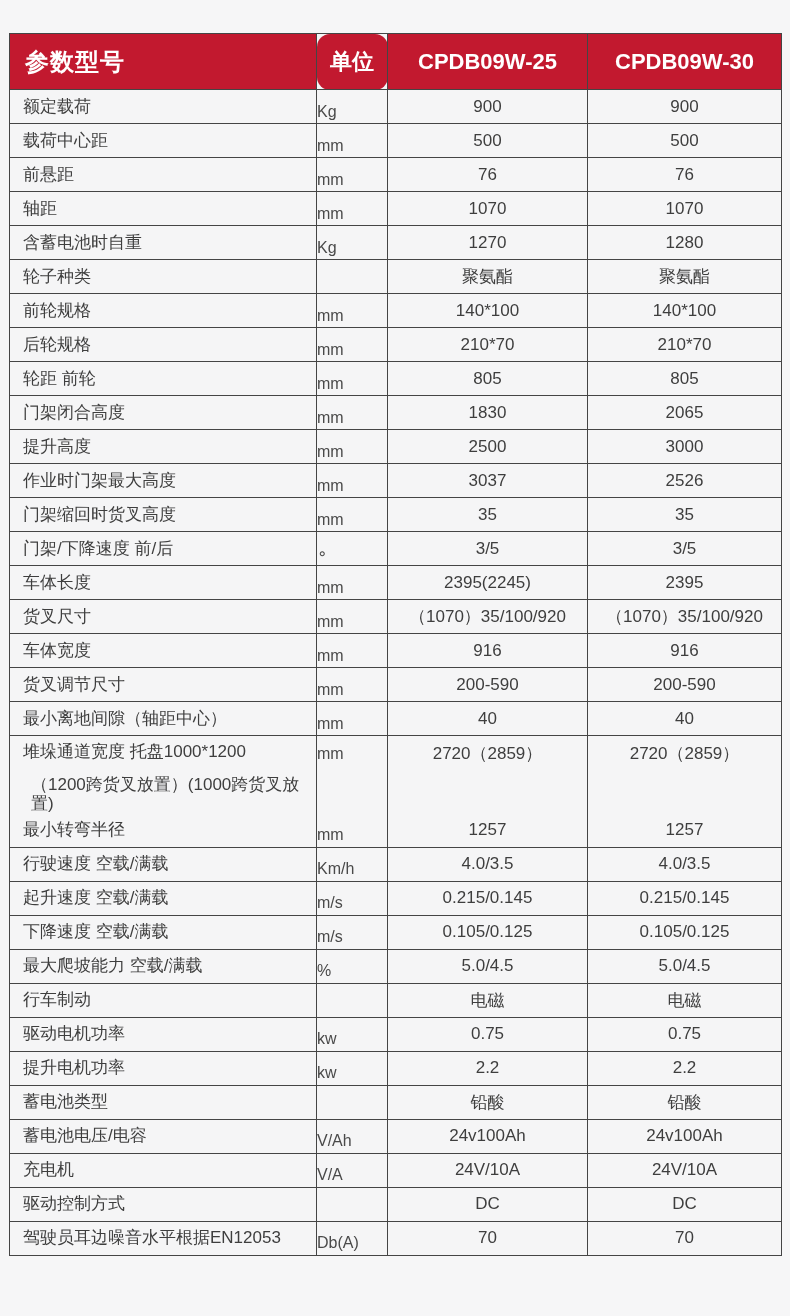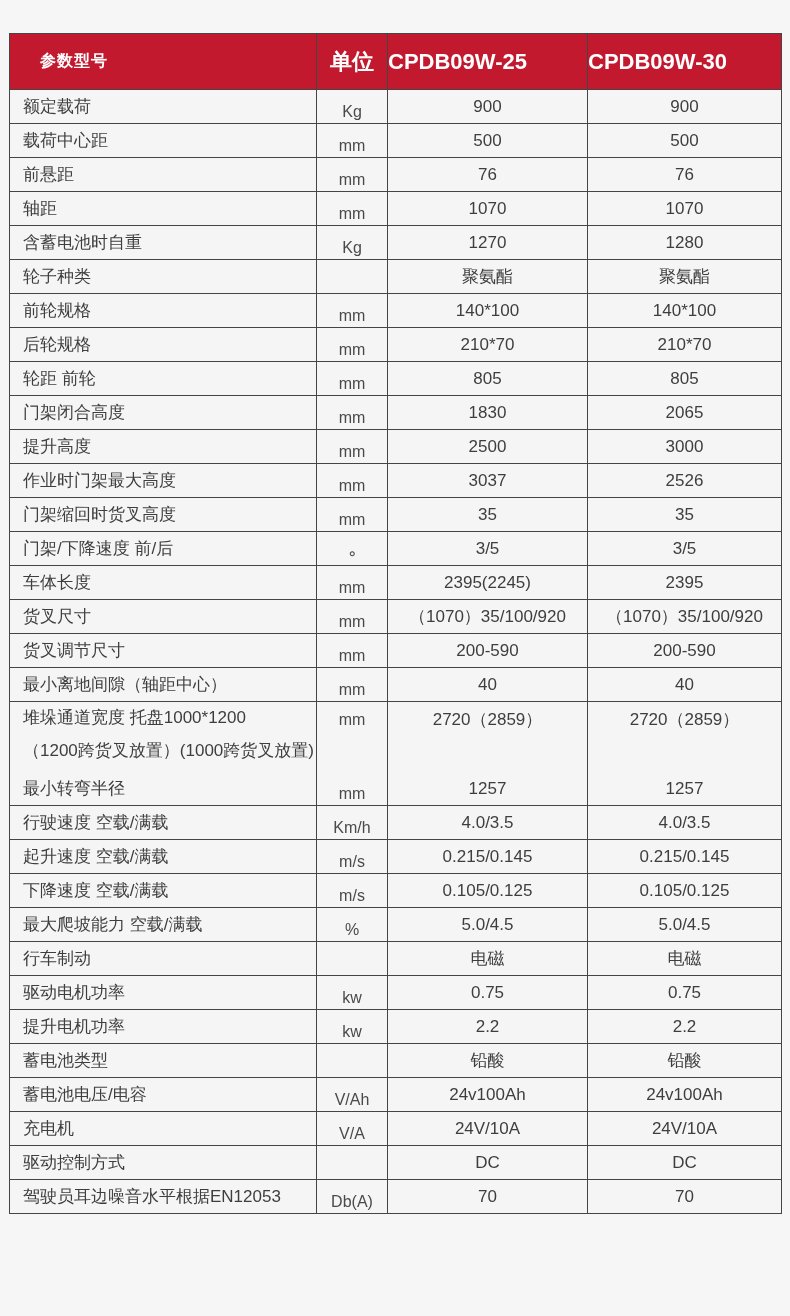--- a/index.html
+++ b/index.html
@@ -29,56 +29,56 @@
   }
   thead th {
     background: #c2192f;
     color: #ffffff;
     height: 55px;
     font-weight: bold;
     padding: 0;
   }
   th.h-param {
     text-align: left;
-    padding-left: 30px;
-    font-size: 16px;
+    padding-left: 15px;
+    font-size: 24px;
     letter-spacing: 1px;
   }
-  th.h-unit { font-size: 22px; text-align: center; }
-  th.h-model { font-size: 22px; text-align: left; }
+  th.h-unit { font-size: 22px; text-align: center; border-radius: 13px; }
+  th.h-model { font-size: 22px; text-align: center; }
   tbody td {
     height: 33px;
     font-size: 17px;
     color: #3e3e3e;
     padding: 0;
     vertical-align: middle;
   }
   td.c-param {
     text-align: left;
     padding-left: 13px;
     line-height: 1.15;
   }
-  td.c-unit { text-align: center; text-decoration: underline; }
+  td.c-unit { text-align: left; text-decoration: underline; }
   td.c-unit .unit-text {
     position: relative;
     top: 5px;
     font-size: 16px;
     color: #4a4a4a;
     display: inline-block;
   }
   td.c-val { text-align: center; }
   tr.merge-bottom td { border-bottom: none; }
   tr.merge-top td { border-top: none; }
   tr.tall td {
     height: 64px;
     vertical-align: top;
     padding-top: 6px;
   }
   tr.tall td.c-unit .unit-text { top: 2px; }
-  tr.tall .param-line2 { margin-top: 13px; }
+  tr.tall .param-line2 { margin-top: 13px; margin-left: 8px; }
 </style>
 </head>
 <body>
 
 <table class="spec-table">
   <colgroup>
     <col style="width:307px">
     <col style="width:71px">
     <col style="width:200px">
     <col style="width:194px">
@@ -215,20 +215,28 @@
       <tr>
         <td class="c-param">
           <div>货叉尺寸</div>
         </td>
         <td class="c-unit"><span class="unit-text">mm</span></td>
         <td class="c-val">（1070）35/100/920</td>
         <td class="c-val">（1070）35/100/920</td>
       </tr>
       <tr>
         <td class="c-param">
+          <div>车体宽度</div>
+        </td>
+        <td class="c-unit"><span class="unit-text">mm</span></td>
+        <td class="c-val">916</td>
+        <td class="c-val">916</td>
+      </tr>
+      <tr>
+        <td class="c-param">
           <div>货叉调节尺寸</div>
         </td>
         <td class="c-unit"><span class="unit-text">mm</span></td>
         <td class="c-val">200-590</td>
         <td class="c-val">200-590</td>
       </tr>
       <tr>
         <td class="c-param">
           <div>最小离地间隙（轴距中心）</div>
         </td>

